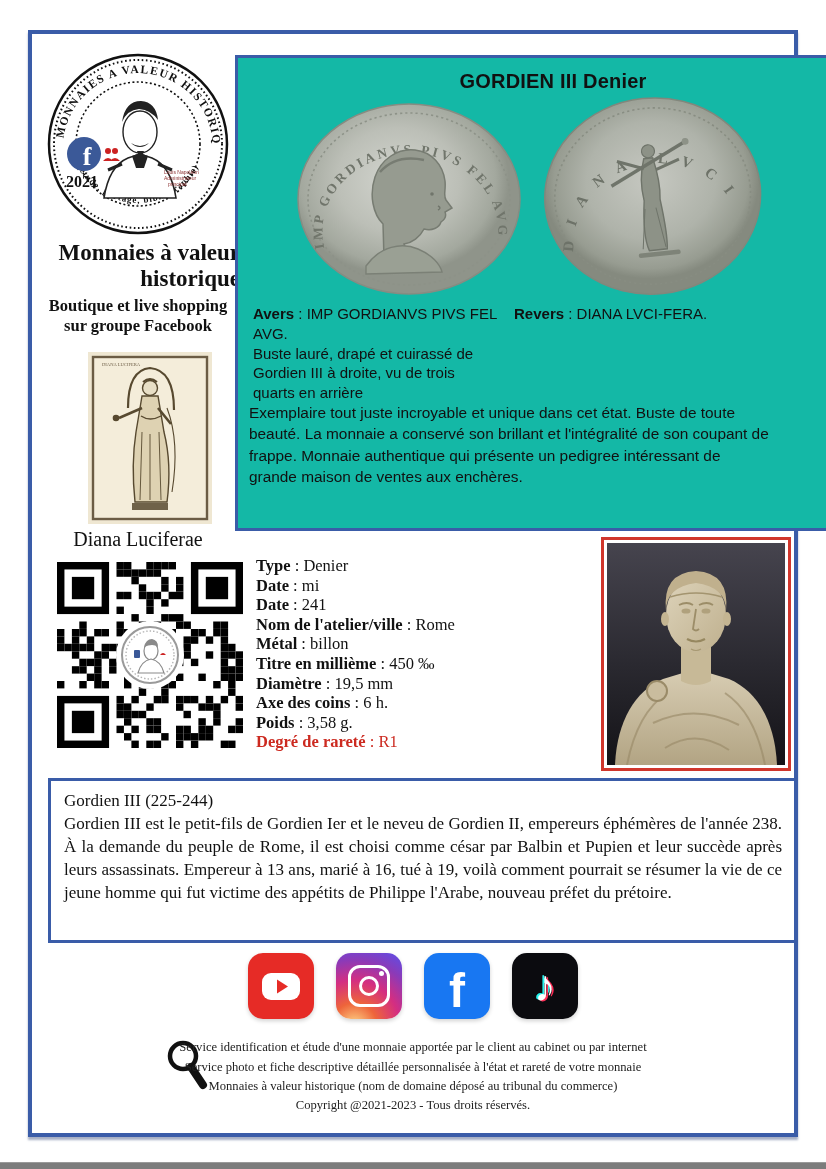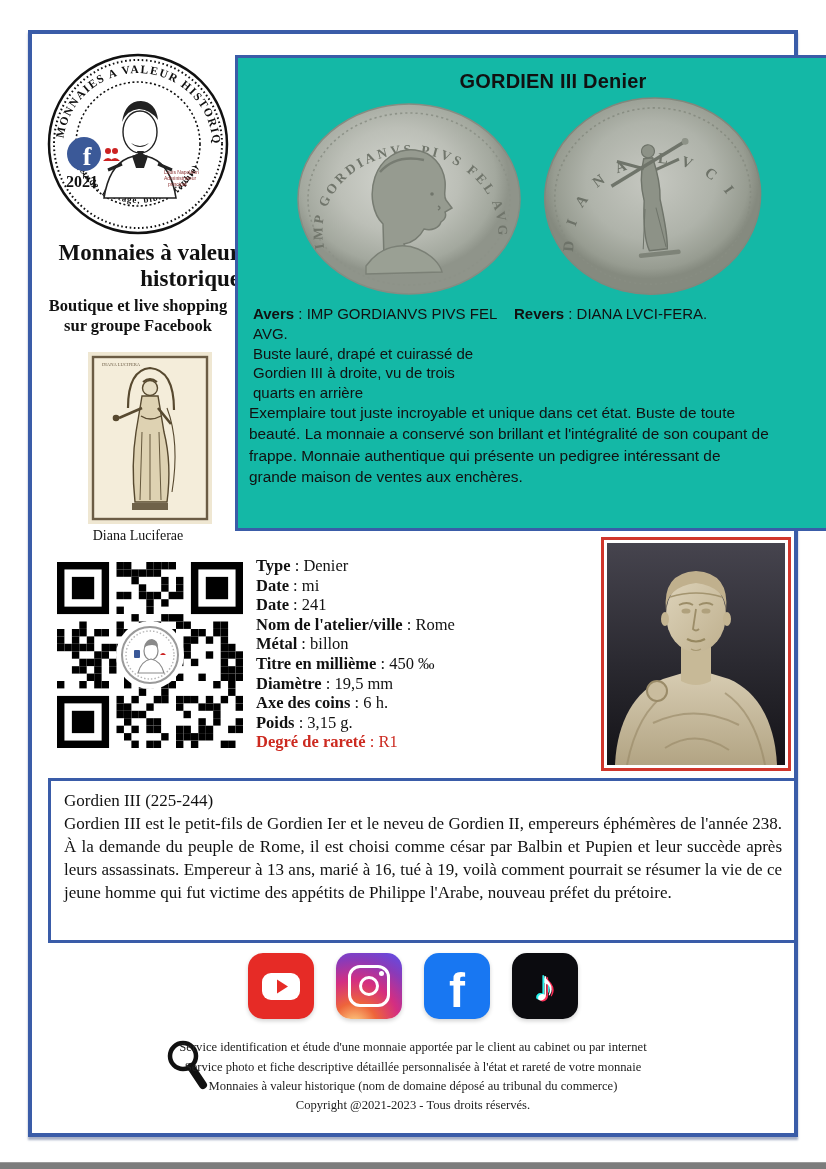--- a/index.html
+++ b/index.html
@@ -16,21 +16,21 @@
     border:4px solid var(--frame_blue);box-shadow:0 3px 2px rgba(95,110,150,.55);}
 
   
   .logo-wrap{position:absolute;left:46px;top:52px;width:184px;height:184px;}
   .brand-title{position:absolute;left:36px;top:240px;width:204px;text-align:right;
     font-family:"Liberation Serif",serif;font-weight:700;font-size:23px;line-height:1.12;color:#111;}
   .brand-sub{position:absolute;left:36px;top:296px;width:204px;text-align:center;
     font-family:"Liberation Serif",serif;font-weight:700;font-size:16.5px;line-height:1.2;color:#111;}
   .engraving{position:absolute;left:88px;top:352px;width:124px;height:172px;}
   .engraving-caption{position:absolute;left:36px;top:528px;width:204px;text-align:center;
-    font-family:"Liberation Serif",serif;font-size:14px;color:#111;}
+    font-family:"Liberation Serif",serif;font-size:20px;color:#111;}
   .qr{position:absolute;left:57px;top:562px;width:186px;height:186px;background:#fff;}
   .qr svg{display:block;}
   .qr-logo{position:absolute;left:50%;top:50%;width:68px;height:68px;transform:translate(-50%,-50%);
     background:#fff;border-radius:50%;display:flex;align-items:center;justify-content:center;}
 
   
   .coin-box{position:absolute;left:235px;top:55px;width:636px;height:476px;
     border:3px solid var(--frame_blue);background:#14b8a6;}
   .coin-box-title{margin-top:12px;text-align:center;font-size:20px;font-weight:700;
     letter-spacing:.2px;color:#111;}
@@ -462,21 +462,21 @@
 
   <div class="specs">
     <div class="row"><b>Type</b><span> : </span><span>Denier</span></div>
     <div class="row"><b>Date</b><span> : </span><span>mi</span></div>
     <div class="row"><b>Date</b><span> : </span><span>241</span></div>
     <div class="row"><b>Nom de l'atelier/ville</b><span> : </span><span>Rome</span></div>
     <div class="row"><b>Métal</b><span> : </span><span>billon</span></div>
     <div class="row"><b>Titre en millième</b><span> : </span><span>450 ‰</span></div>
     <div class="row"><b>Diamètre</b><span> : </span><span>19,5 mm</span></div>
     <div class="row"><b>Axe des coins</b><span> : </span><span>6 h.</span></div>
-    <div class="row"><b>Poids</b><span> : </span><span>3,15 g.</span></div>
+    <div class="row"><b>Poids</b><span> : </span><span>3,58 g.</span></div>
     <div class="row red"><b>Degré de rareté</b><span> : </span><span>R1</span></div>
   </div>
 
   <div class="bust">
     <svg width="178" height="222" viewBox="0 0 178 222">
       <defs>
         <linearGradient id="bgG" x1="0" y1="0" x2="0" y2="1">
           <stop offset="0%" stop-color="#46444e"></stop>
             <stop offset="55%" stop-color="#2a2930"></stop>
           <stop offset="100%" stop-color="#141317"></stop>

